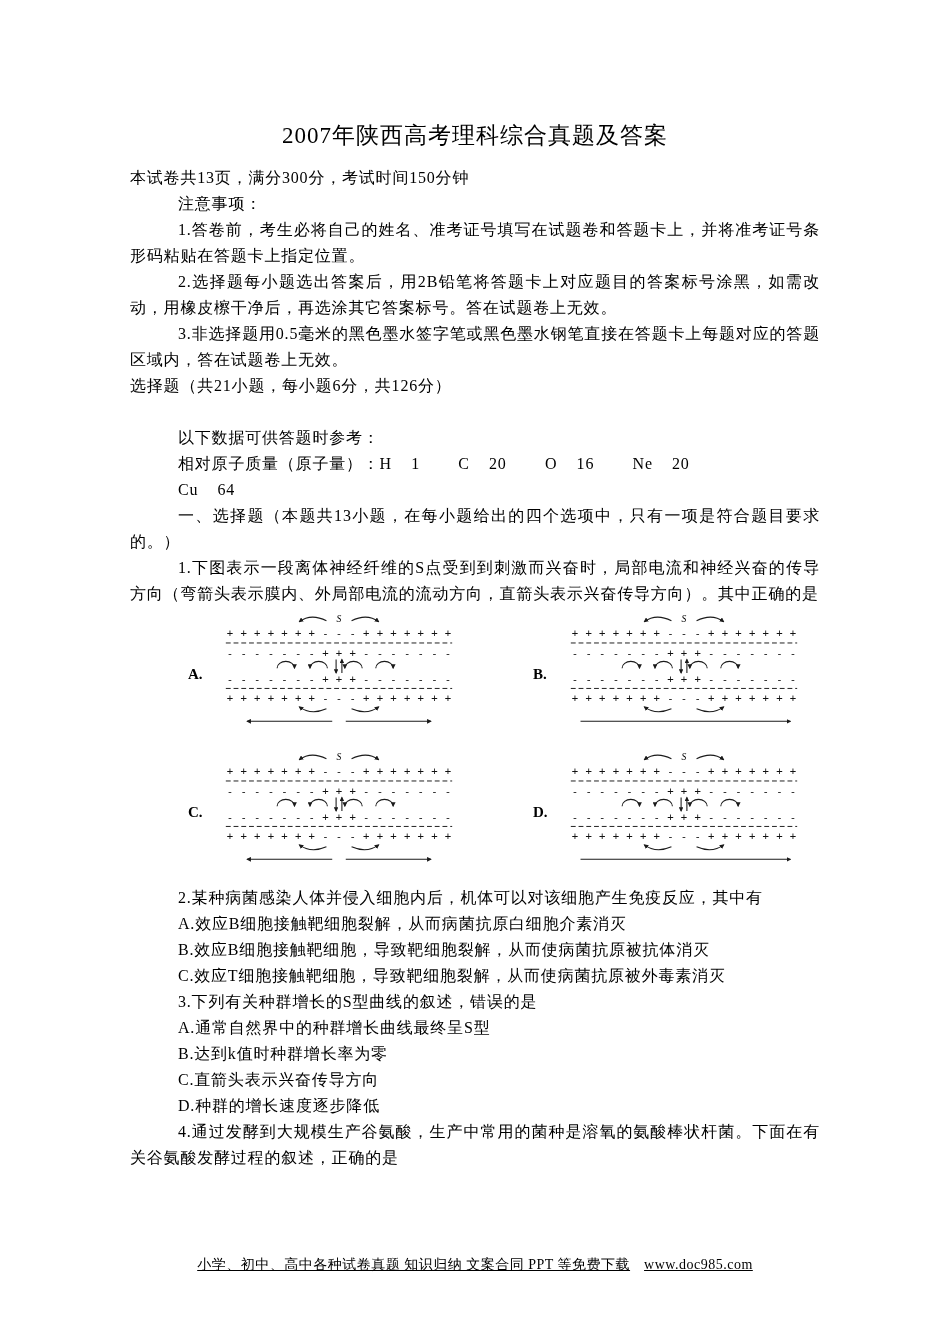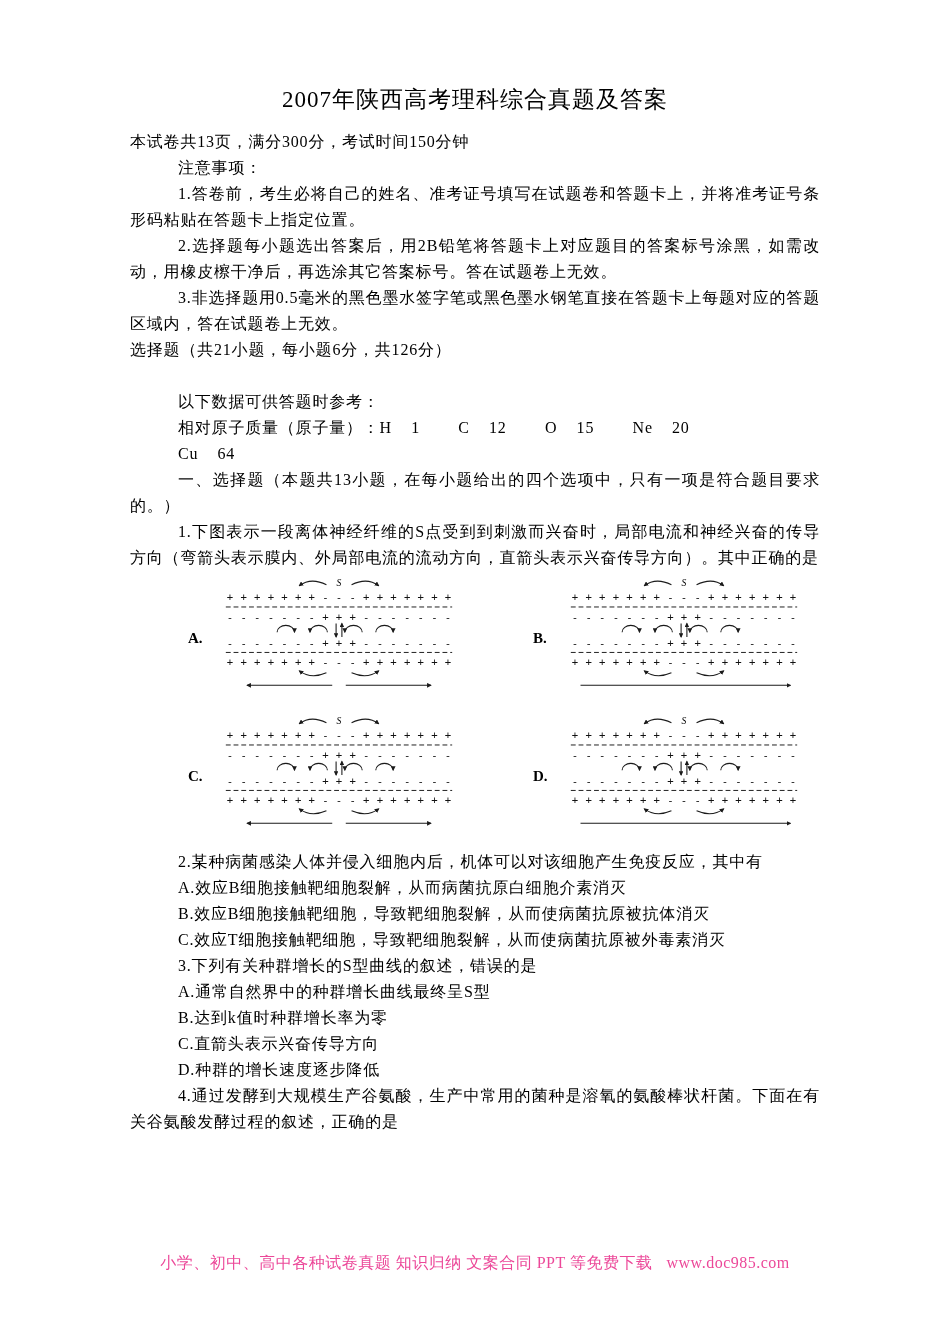--- a/index.html
+++ b/index.html
@@ -1,38 +1,38 @@
 <!DOCTYPE html>
 <html><head>
 <meta charset="utf-8">
 <style>
   html,body{margin:0;padding:0;background:#ffffff;}
   .page{
     width:950px;height:1344px;position:relative;background:#ffffff;color:#000;
     font-family:"Liberation Serif","DejaVu Serif",serif;
-    box-sizing:border-box;padding:84px 130px 0 130px;overflow:hidden;
+    box-sizing:border-box;padding:120px 130px 0 130px;overflow:hidden;
   }
   .title{
     font-size:23px;font-weight:400;text-align:center;margin:0 0 14px 0;letter-spacing:1px;
   }
   p{margin:0;font-size:16px;line-height:26px;text-align:justify;letter-spacing:0.8px;}
   .center{text-align:left;}
   .ind{text-indent:48px;font-family:Liberation Serif, serif;}
   .pre{white-space:pre-wrap;}
   .blank{height:26px;}
   .figure-grid{
     margin:6px 0 12px 58px;
     display:grid;grid-template-columns:345px 345px;row-gap:16px;
   }
   .fig-cell{display:flex;align-items:center;}
   .fig-label{font-weight:bold;font-size:15px;flex:0 0 30px;letter-spacing:0;}
   .fig-svg{flex:0 0 auto;}
   .footer{
     position:absolute;left:0;right:0;bottom:70px;text-align:center;
-    font-size:16px;color:#ec4899;letter-spacing:0.5px;
+    font-size:14px;color:#000000;letter-spacing:0.5px;text-decoration:underline;
   }
   .footer .url{margin-left:14px;}
 </style>
 </head>
 <body>
 
 <div class="page">
 
   <h1 class="title">2007年陕西高考理科综合真题及答案</h1>
 
@@ -41,21 +41,21 @@
   <p class="ind">注意事项：</p>
   <p class="ind">1.答卷前，考生必将自己的姓名、准考证号填写在试题卷和答题卡上，并将准考证号条形码粘贴在答题卡上指定位置。</p>
   <p class="ind">2.选择题每小题选出答案后，用2B铅笔将答题卡上对应题目的答案标号涂黑，如需改动，用橡皮檫干净后，再选涂其它答案标号。答在试题卷上无效。</p>
   <p class="ind">3.非选择题用0.5毫米的黑色墨水签字笔或黑色墨水钢笔直接在答题卡上每题对应的答题区域内，答在试题卷上无效。</p>
 
   <p class="center">选择题（共21小题，每小题6分，共126分）</p>
 
   <div class="blank"></div>
 
   <p class="ind">以下数据可供答题时参考：</p>
-  <p class="ind pre">相对原子质量（原子量）：H    1        C    12        O    15        Ne    20</p>
+  <p class="ind pre">相对原子质量（原子量）：H    1        C    20        O    16        Ne    20</p>
   <p class="ind pre">Cu    64</p>
 
   <p class="ind">一、选择题（本题共13小题，在每小题给出的四个选项中，只有一项是符合题目要求的。）</p>
 
   <p class="ind">1.下图表示一段离体神经纤维的S点受到到刺激而兴奋时，局部电流和神经兴奋的传导方向（弯箭头表示膜内、外局部电流的流动方向，直箭头表示兴奋传导方向）。其中正确的是</p>
 
   <div class="figure-grid">
     <div class="fig-cell">
       <span class="fig-label">A.</span>
       <span class="fig-svg dsvg"><svg viewBox="0 0 250 122" width="242" height="118">

